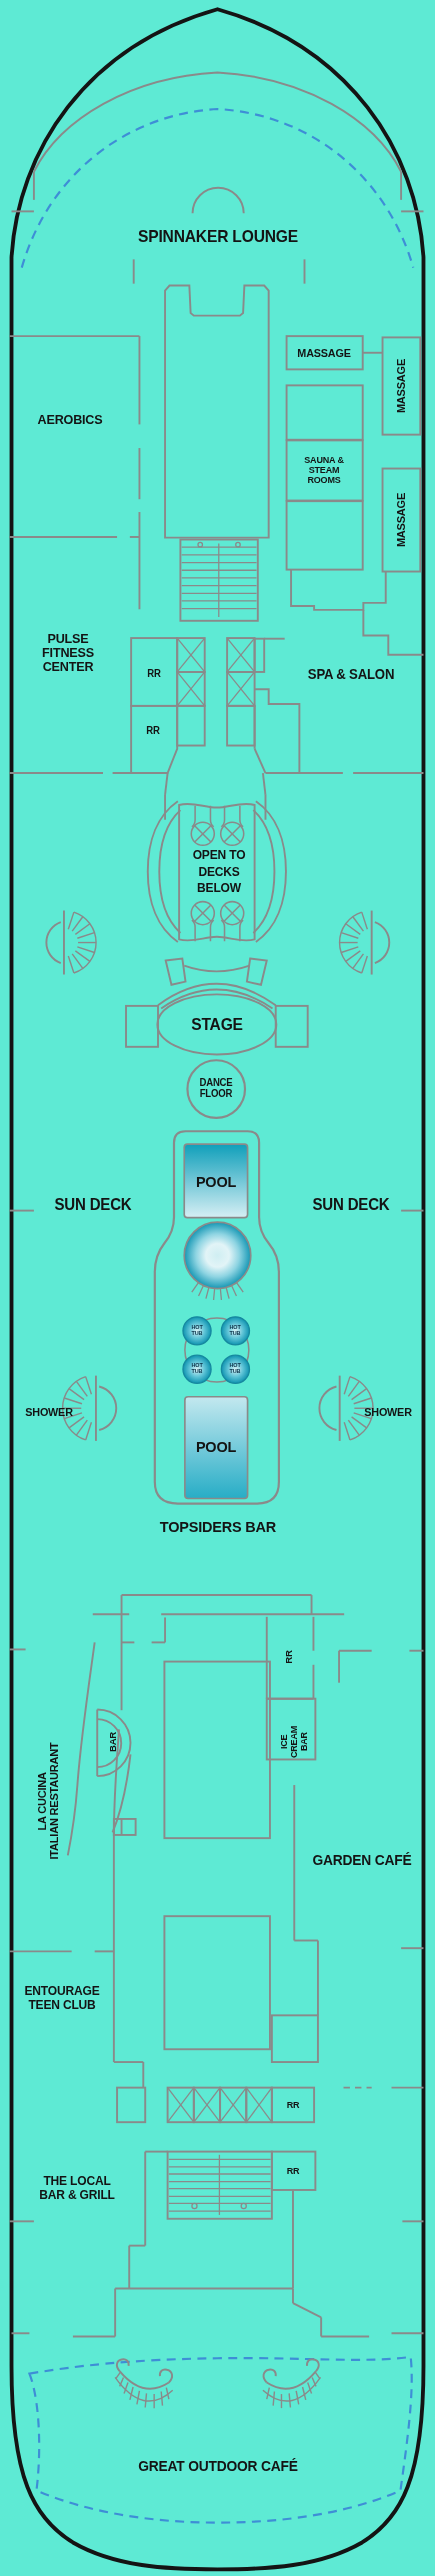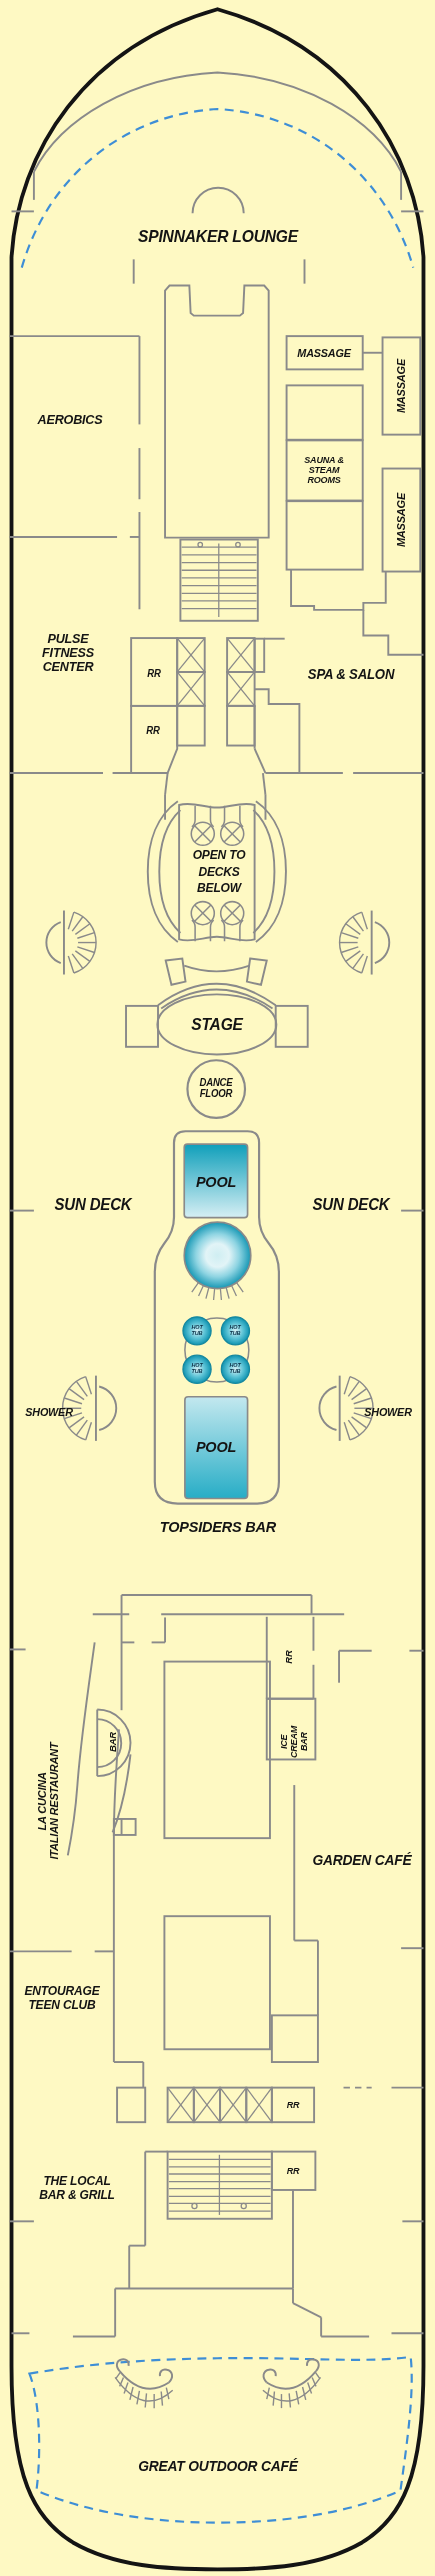--- a/index.html
+++ b/index.html
@@ -1,17 +1,17 @@
 <!DOCTYPE html>
 <html style="font-size:10.2px"><head>
 <meta charset="utf-8">
 <style>
   html,body{margin:0;padding:0;background:#ffffff;}
-  .plan{position:relative;width:435px;height:2576px;background:#fef9c3;overflow:hidden;
-        font-family:"Liberation Sans",sans-serif;font-style:italic;}
+  .plan{position:relative;width:435px;height:2576px;background:#5eead4;overflow:hidden;
+        font-family:"Liberation Sans",sans-serif;}
   .plan svg{position:absolute;left:0;top:0;}
   .lbl{position:absolute;font-weight:700;color:#141414;text-align:center;line-height:1.06;
        white-space:nowrap;transform:translate(-50%,-50%) scaleX(.94);letter-spacing:-0.2px;}
   .lbl .line{display:block;white-space:nowrap;}
   .vlbl{position:absolute;font-weight:700;color:#141414;writing-mode:vertical-rl;
         transform:translate(-50%,-50%) rotate(180deg);text-align:center;line-height:1.12;
         white-space:nowrap;letter-spacing:-0.2px;}
   .vlbl .line{display:block;white-space:nowrap;}
   .tub{line-height:1.0;letter-spacing:-0.1px;}
 </style>

